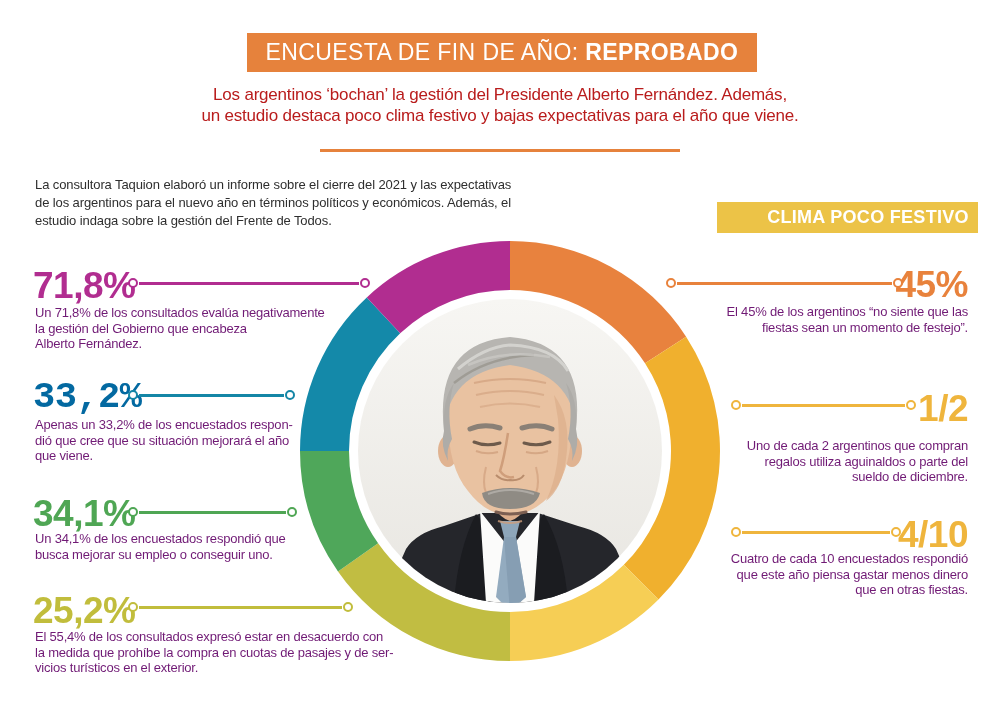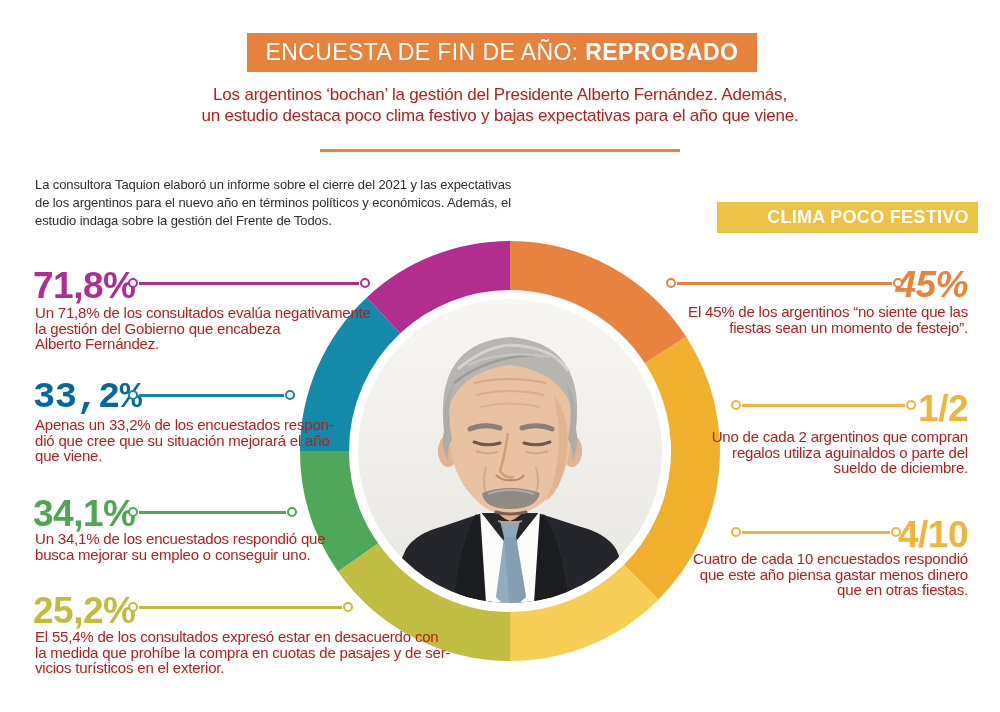--- a/index.html
+++ b/index.html
@@ -24,41 +24,41 @@
   
   .donut{position:absolute;left:0;top:0;}
   .photo{position:absolute;left:358px;top:299px;width:304px;height:304px;
         border-radius:50%;overflow:hidden;}
 
   
   .stat-num{position:absolute;font-size:37px;font-weight:bold;line-height:1;letter-spacing:-.5px;}
   .n1{left:33px;top:267px;} .n2{left:33px;top:379px;}
   .n3{left:33px;top:495px;} .n4{left:33px;top:592px;}
   .num-right{left:auto;right:32px;text-align:right;}
-  .rn1{top:266px;font-style:italic;} .rn2{top:390px;} .rn3{top:516px;}
+  .rn1{top:266px;} .rn2{top:390px;} .rn3{top:516px;}
 
   
   .connector{position:absolute;height:0;border-top:3px solid currentColor;}
   .connector .dot{position:absolute;width:6px;height:6px;border:2.5px solid currentColor;
         border-radius:50%;background:#ffffff;top:-7px;}
   .connector .dot.l{left:-11px;} .connector .dot.r{right:-11px;}
   .c1{left:139px;top:282px;width:220px;}
   .c2{left:139px;top:394px;width:145px;}
   .c3{left:139px;top:511px;width:147px;}
   .c4{left:139px;top:606px;width:203px;}
   .c5{left:677px;top:282px;width:215px;}
   .c6{left:742px;top:404px;width:163px;}
   .c7{left:742px;top:531px;width:148px;}
 
   
-  .stat-text{position:absolute;font-size:15px;line-height:15.5px;letter-spacing:-.2px;color:#b91c1c;}
+  .stat-text{position:absolute;font-size:13px;line-height:15.5px;letter-spacing:-.2px;color:#701a75;}
   .t1{left:35px;top:305px;} .t2{left:35px;top:417px;}
   .t3{left:35px;top:531px;} .t4{left:35px;top:629px;}
   .text-right{left:auto;right:32px;text-align:right;}
-  .rt1{top:304px;} .rt2{top:429px;} .rt3{top:551px;}
+  .rt1{top:304px;} .rt2{top:438px;} .rt3{top:551px;}
 
   
   .clima-banner{position:absolute;left:717px;top:202px;width:220px;height:31px;
         display:flex;align-items:center;justify-content:center;
         color:#ffffff;font-size:18px;font-weight:bold;letter-spacing:.3px;padding-left:41px;}
 
   
   .credits{position:absolute;right:32px;top:632px;text-align:right;
         font-size:13.5px;line-height:15.5px;color:#1d1d1d;}
   .credits .lbl{font-weight:bold;}

